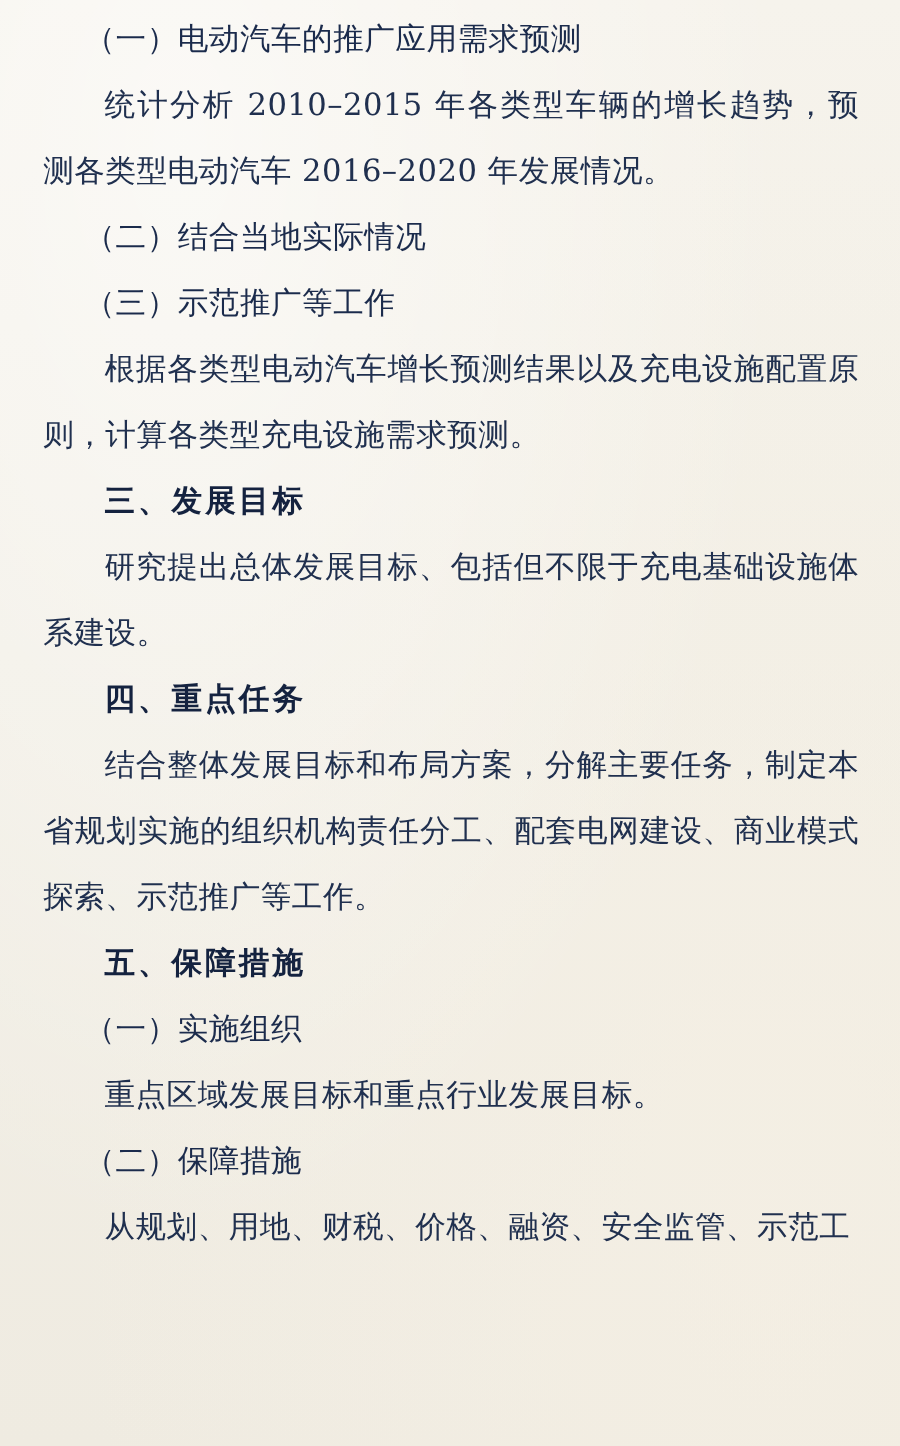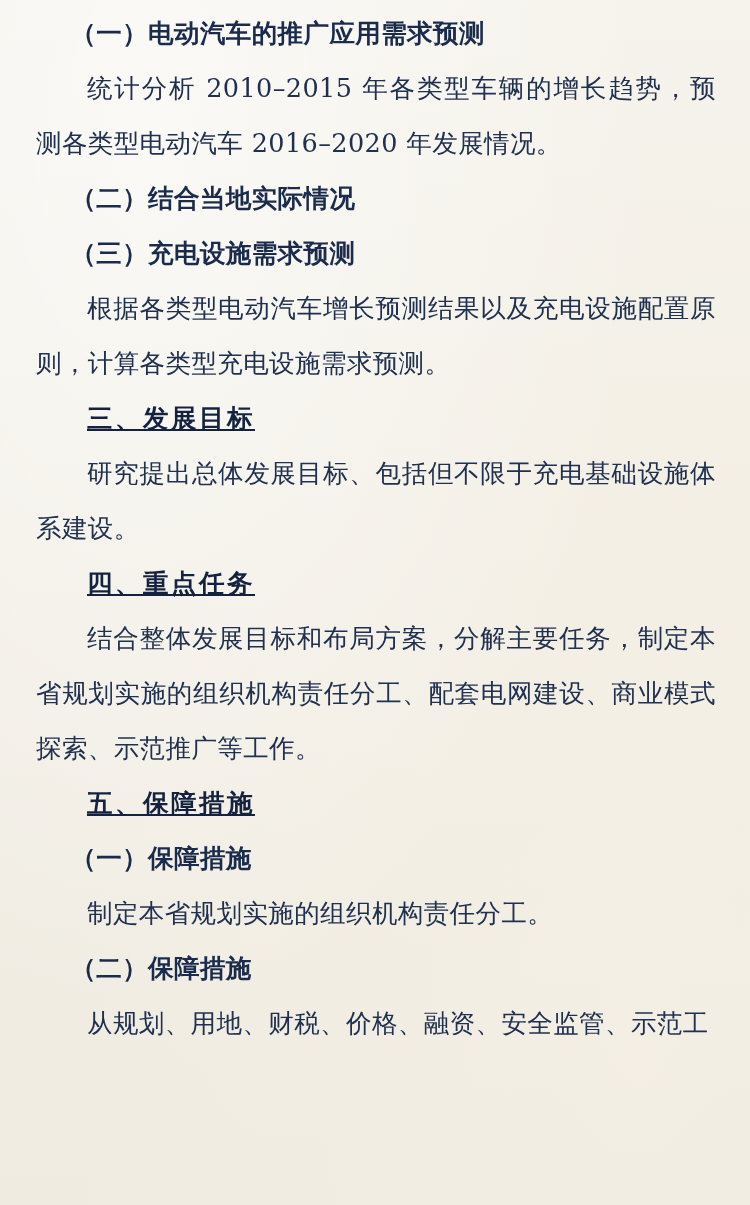--- a/index.html
+++ b/index.html
@@ -36,53 +36,52 @@
     letter-spacing: 0.4px;
     text-align: justify;
     text-justify: inter-ideograph;
     color: #20304f;
   }
   .indent {
     text-indent: 2em;
   }
   .heading-sub {
     text-indent: 1.35em;
-    font-weight: 700;
+    font-weight: 400;
     color: #1b2b4c;
   }
   .heading-main {
     text-indent: 2em;
     font-weight: 700;
     letter-spacing: 2.5px;
     color: #14223f;
-    text-decoration: underline;
   }
 </style>
 </head>
 <body>
 
 <div class="page">
   <div class="doc-body">
 
     <p class="heading-sub">（一）电动汽车的推广应用需求预测</p>
     <p class="indent">统计分析 2010–2015 年各类型车辆的增长趋势，预测各类型电动汽车 2016–2020 年发展情况。</p>
 
     <p class="heading-sub">（二）结合当地实际情况</p>
 
-    <p class="heading-sub">（三）充电设施需求预测</p>
+    <p class="heading-sub">（三）示范推广等工作</p>
     <p class="indent">根据各类型电动汽车增长预测结果以及充电设施配置原则，计算各类型充电设施需求预测。</p>
 
     <p class="heading-main">三、发展目标</p>
     <p class="indent">研究提出总体发展目标、包括但不限于充电基础设施体系建设。</p>
 
     <p class="heading-main">四、重点任务</p>
     <p class="indent">结合整体发展目标和布局方案，分解主要任务，制定本省规划实施的组织机构责任分工、配套电网建设、商业模式探索、示范推广等工作。</p>
 
     <p class="heading-main">五、保障措施</p>
 
-    <p class="heading-sub">（一）保障措施</p>
-    <p class="indent">制定本省规划实施的组织机构责任分工。</p>
+    <p class="heading-sub">（一）实施组织</p>
+    <p class="indent">重点区域发展目标和重点行业发展目标。</p>
 
     <p class="heading-sub">（二）保障措施</p>
     <p class="indent">从规划、用地、财税、价格、融资、安全监管、示范工</p>
 
   </div>
 </div>
 
 </body></html>

